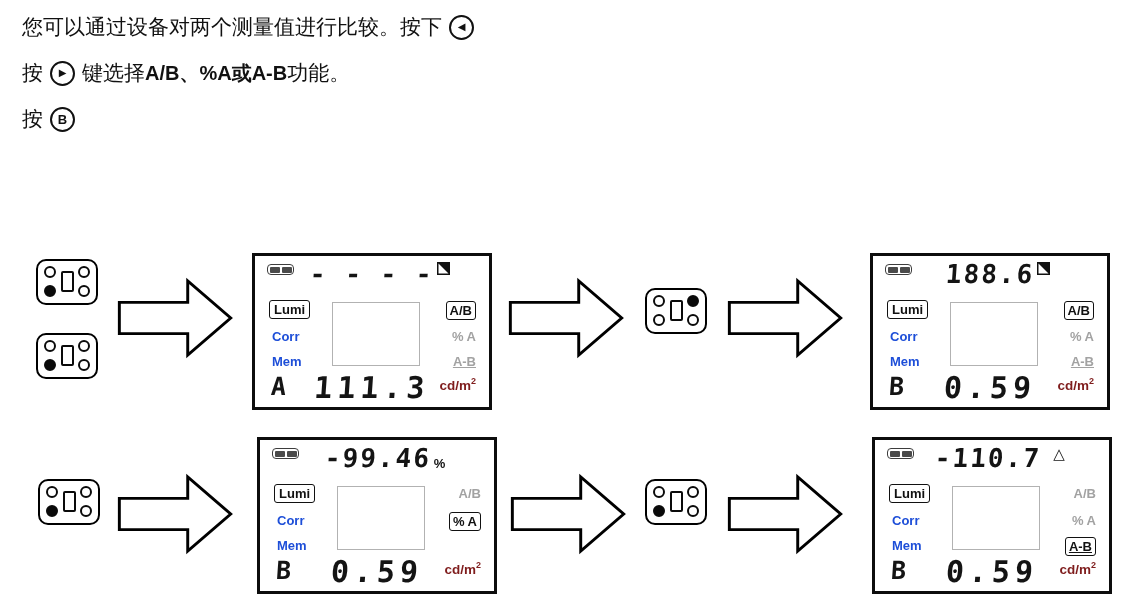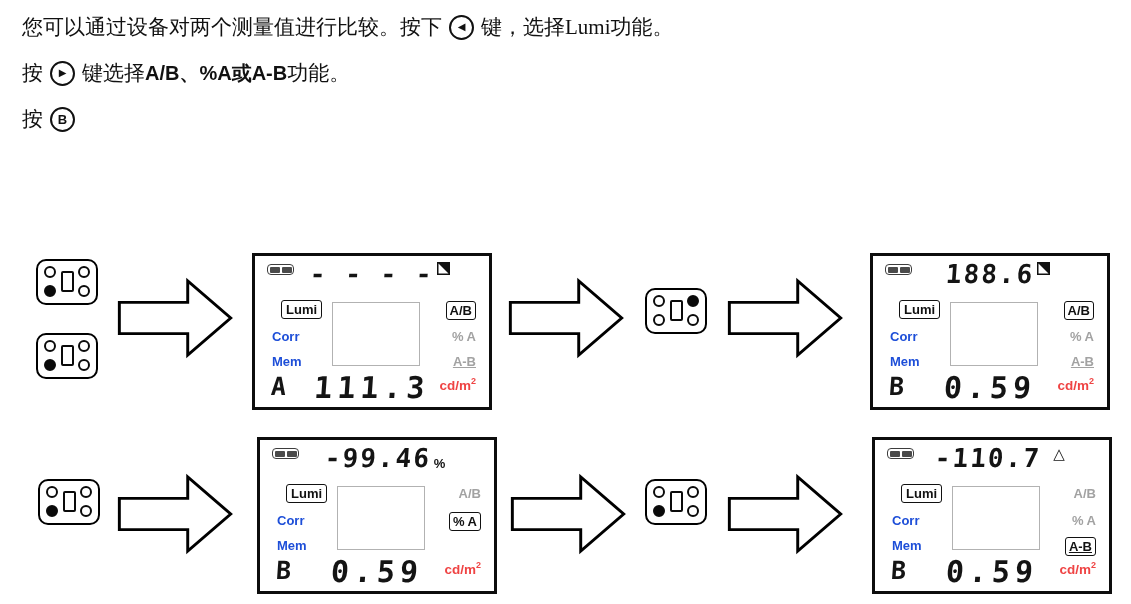--- a/index.html
+++ b/index.html
@@ -40,41 +40,41 @@
   .battery i{flex:1;background:#4a4a4a;border-radius:1px;}
   .seg{font-family:"DejaVu Sans Mono",monospace;font-weight:700;color:#141414;transform:skewX(-4deg);}
   .top-row{position:absolute;left:40px;top:2px;width:170px;display:flex;justify-content:center;
            align-items:flex-start;gap:3px;}
   .top-val{font-size:26px;line-height:32px;letter-spacing:2px;}
   .top-suffix{font-weight:bold;font-size:13px;margin-top:14px;}
   .half-sq{margin-top:4px;line-height:0;}
   .tri-ind{font-size:15px;margin-top:3px;margin-left:9px;font-family:"DejaVu Sans",sans-serif;}
   .lcd-box{position:absolute;border:1.7px solid #111;border-radius:3px;padding:0 4px;
            font-weight:bold;font-size:13px;line-height:17px;color:#111;background:#fff;}
-  .lumi{left:26px;top:44px;}
+  .lumi{left:14px;top:44px;}
   .lcd-grey{position:absolute;font-weight:bold;font-size:13px;color:#1d4ed8;}
   .corr{left:17px;top:73px;} .mem{left:17px;top:98px;}
   .channel{position:absolute;left:16px;top:116px;font-size:25px;}
   .bottom-val{position:absolute;left:52px;top:114px;width:130px;text-align:center;
               font-size:30px;letter-spacing:5px;}
   .rlab{position:absolute;right:13px;font-weight:bold;font-size:13px;line-height:17px;}
   .rlab[data-style="grey"]{color:#a2a2a2;}
   .rlab[data-style="boxed"]{color:#111;border:1.7px solid #111;border-radius:3px;padding:0 3px;background:#fff;}
   .r1{top:45px;} .r2{top:72px;} .r3{top:97px;text-decoration:underline;}
-  .unit{position:absolute;right:13px;top:120px;font-weight:bold;font-size:13.5px;color:#ef4444;}
+  .unit{position:absolute;right:13px;top:120px;font-weight:bold;font-size:13.5px;color:#7f1d1d;}
   .unit sup{font-size:9px;}
   .center-box{position:absolute;left:77px;top:46px;width:86px;height:62px;border:1px solid #b2b2b2;}
 </style>
 </head>
 <body>
 
 <div class="page">
 
   <div class="text-block">
-    <p class="iline"><span>您可以通过设备对两个测量值进行比较。按下</span><span class="key-icon"><span class="tri">◀</span></span><span>键，选择Lumi功能。</span></p>
+    <p class="iline"><span>您可以通过设备对两个测量值进行比较。按下</span><span class="key-icon"><span class="tri">◀</span></span></p>
     <p class="iline"><span>按</span><span class="key-icon"><span class="tri">▶</span></span><span>键选择</span><b class="bold-funcs">A/B、%A或A-B</b><span>功能。</span></p>
     <p class="iline"><span>按</span><span class="key-icon"><span class="bkey">B</span></span></p>
   </div>
 
   <div class="diagram">
 
     <div class="pad" style="left:36px;top:259px;" data-pressed="bl">
       <span class="pbtn b-tl"></span>
       <span class="pbtn b-bl"></span>
       <span class="psq"></span>

